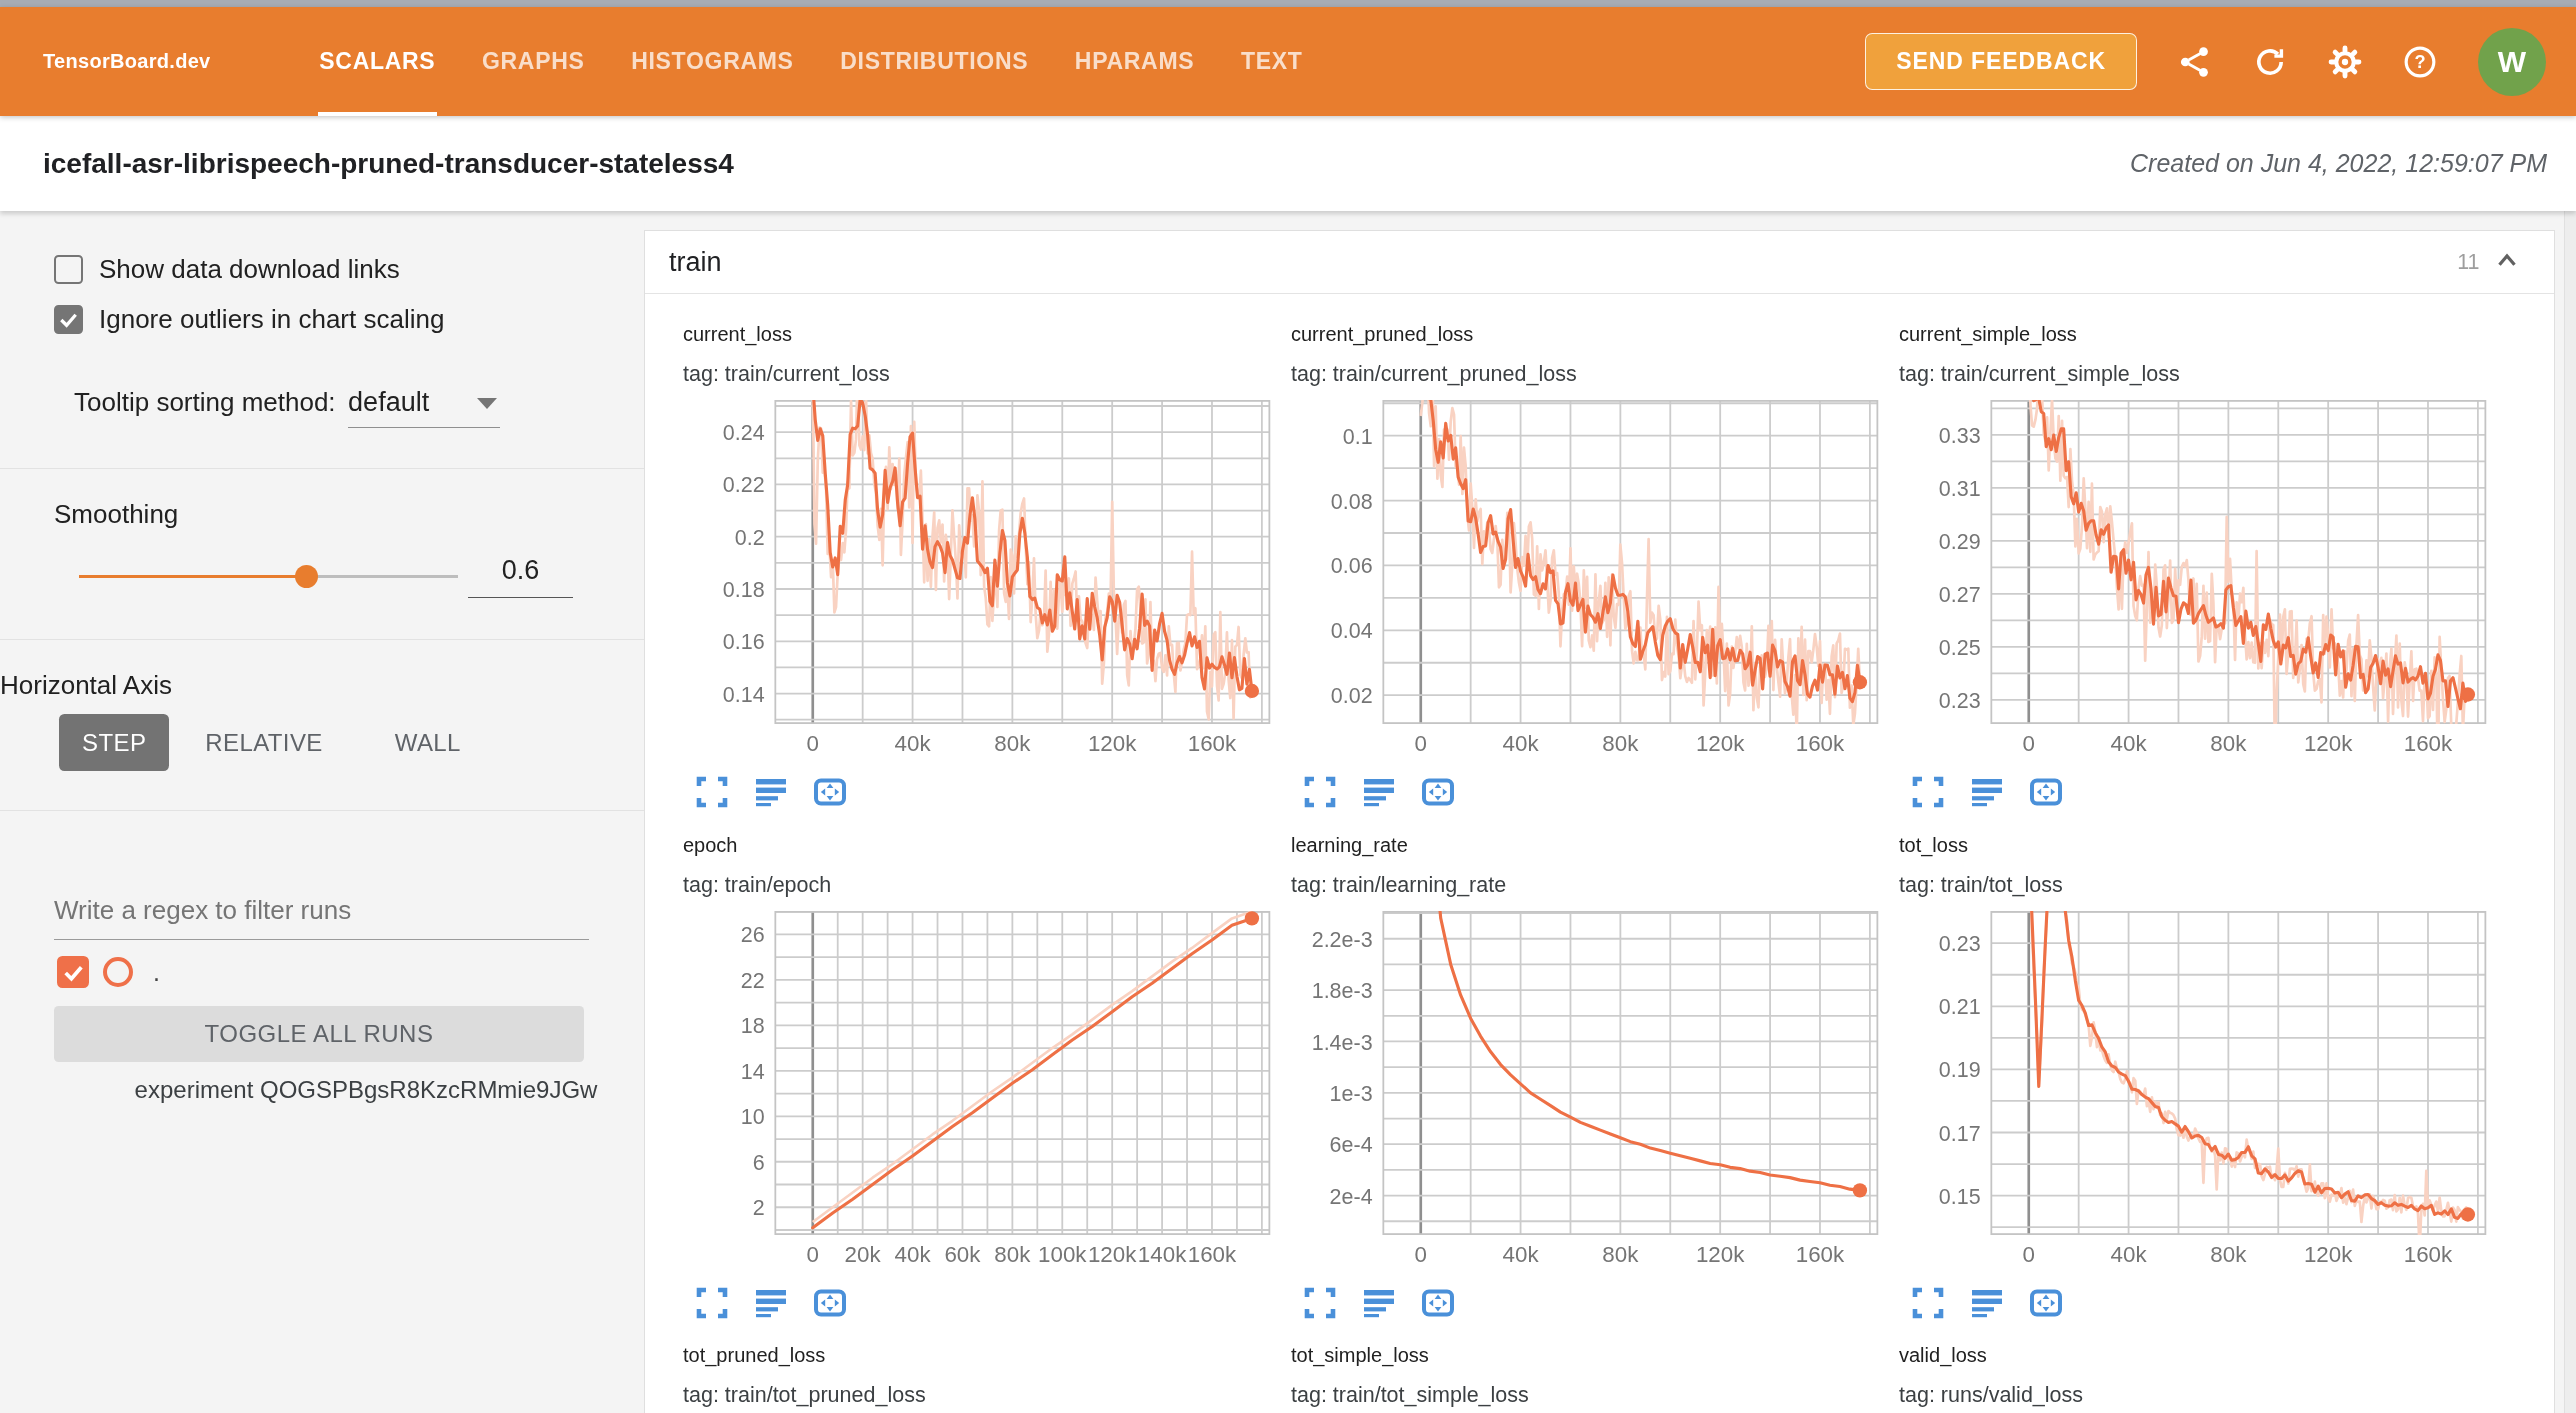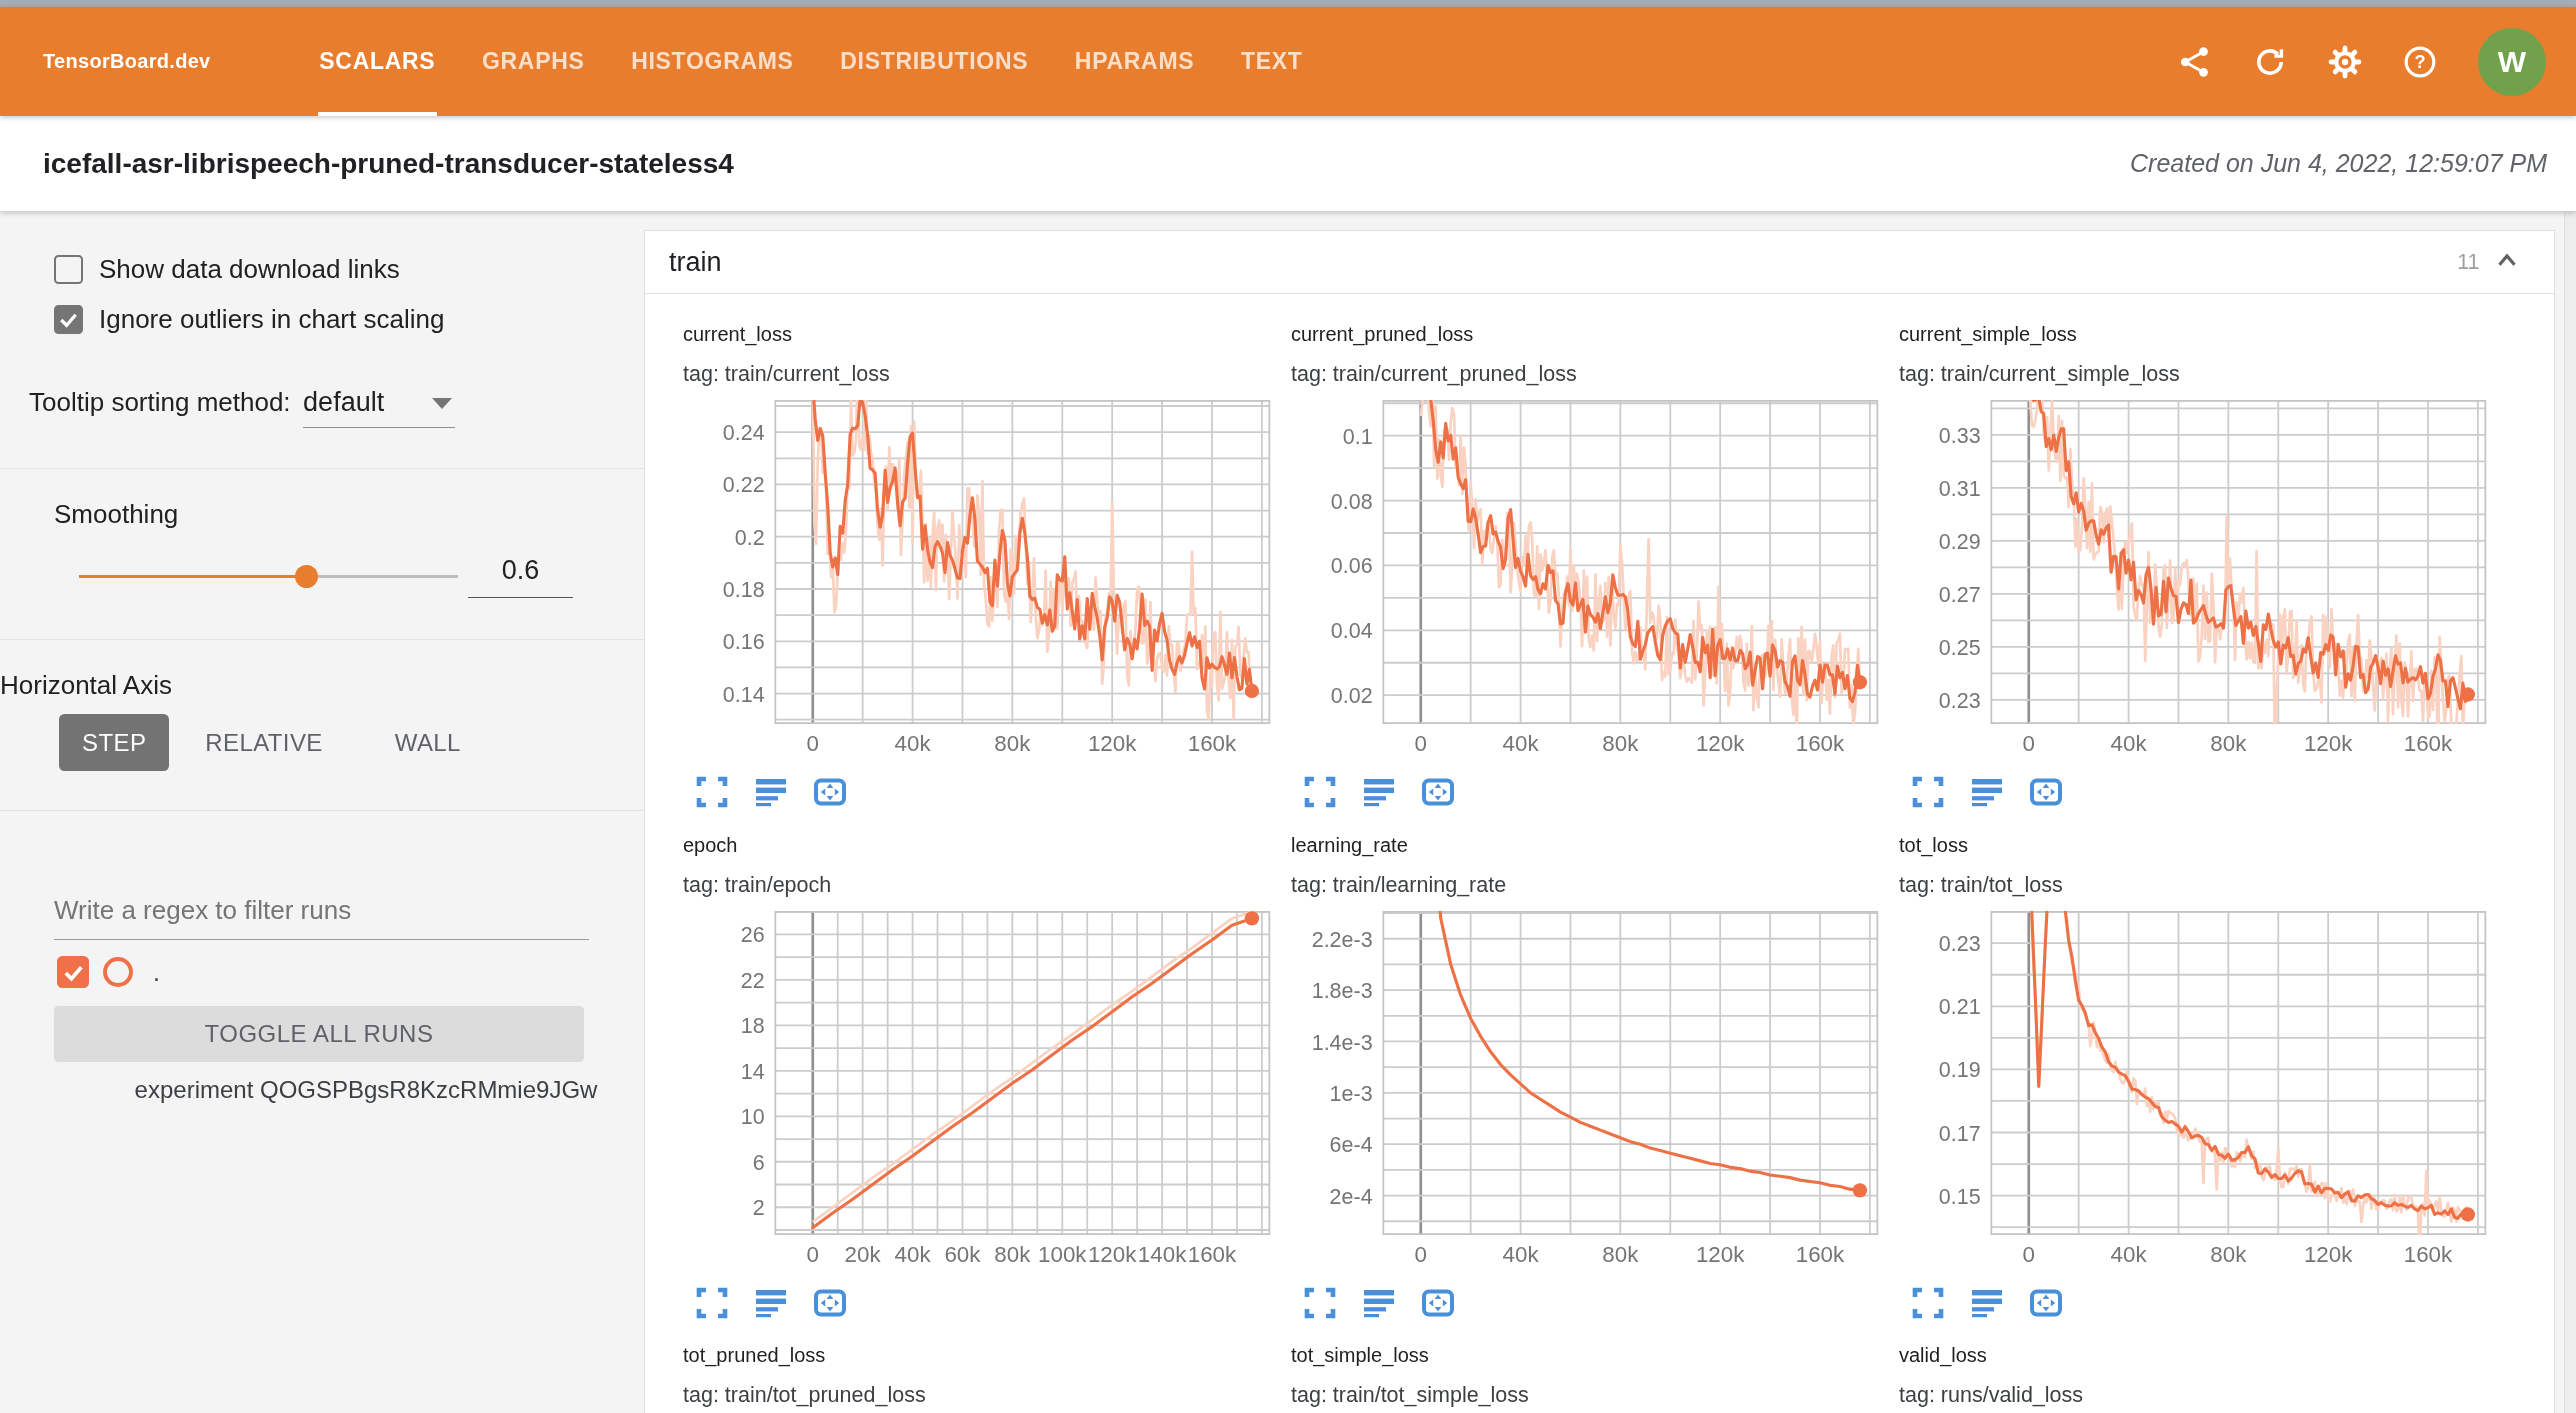--- a/index.html
+++ b/index.html
@@ -30,21 +30,21 @@
   .sidebar{position:absolute;left:0;top:211px;width:644px;height:1202px;background:#f4f4f4;}
   .sb{position:absolute;left:0;width:644px;}
   .chk-row{display:flex;align-items:center;gap:16px;padding-left:54px;}
   .chk{width:29px;height:29px;border:2.7px solid #757575;border-radius:4.5px;background:#f4f4f4;
     box-sizing:border-box;flex:none;cursor:pointer;}
   .chk.checked{background:#757575;border-color:#757575;display:flex;align-items:center;justify-content:center;}
   .chk.run{background:#ef7049;border-color:#ef7049;width:32px;height:32px;border-radius:5.4px;
     display:flex;align-items:center;justify-content:center;}
   .sb-label{font-size:26px;color:#212121;}
   .divider{position:absolute;left:0;width:644px;height:0;border-top:1.8px solid #e2e2e2;}
-  .tooltip-row{display:flex;align-items:baseline;padding-left:29px;}
+  .tooltip-row{display:flex;align-items:baseline;padding-left:74px;}
   .dd{position:relative;margin-left:12.5px;width:152px;border-bottom:1.8px solid #8f8f8f;
     padding-bottom:9px;cursor:pointer;}
   .dd-value{font-size:27px;color:#212121;}
   .caret{position:absolute;right:3.6px;top:10.7px;width:0;height:0;border-left:10px solid transparent;
     border-right:10px solid transparent;border-top:11.6px solid #757575;}
   .slider-row{position:absolute;left:0;width:644px;}
   .slider-track{position:absolute;left:79px;top:12.5px;width:379px;height:3.6px;background:#bdbdbd;cursor:pointer;}
   .slider-fill{position:absolute;left:0;top:0;height:3.6px;width:228px;background:#e87d2e;}
   .slider-handle{position:absolute;left:216px;top:-10px;width:23px;height:23px;border-radius:50%;
     background:#e87d2e;cursor:pointer;}
@@ -92,20 +92,21 @@
   <div class="logo">TensorBoard.dev</div>
   <nav class="tabs">
     <div class="tab active">SCALARS</div>
     <div class="tab">GRAPHS</div>
     <div class="tab">HISTOGRAMS</div>
     <div class="tab">DISTRIBUTIONS</div>
     <div class="tab">HPARAMS</div>
     <div class="tab">TEXT</div>
   </nav>
   <div class="nav-right">
+    <button class="feedback-btn">SEND FEEDBACK</button>
     <span class="nav-icon">
       <svg viewBox="0 0 28 28" width="34" height="34">
           <g fill="#fff">
         <circle cx="21" cy="5.5" r="3.6"></circle>
             <circle cx="6" cy="14" r="3.6"></circle>
             <circle cx="21" cy="22.5" r="3.6"></circle>
           </g>
         <g stroke="#fff" stroke-width="2.4">
             <line x1="8.8" y1="12.3" x2="18.4" y2="7"></line>
             <line x1="8.8" y1="15.7" x2="18.4" y2="21"></line>

